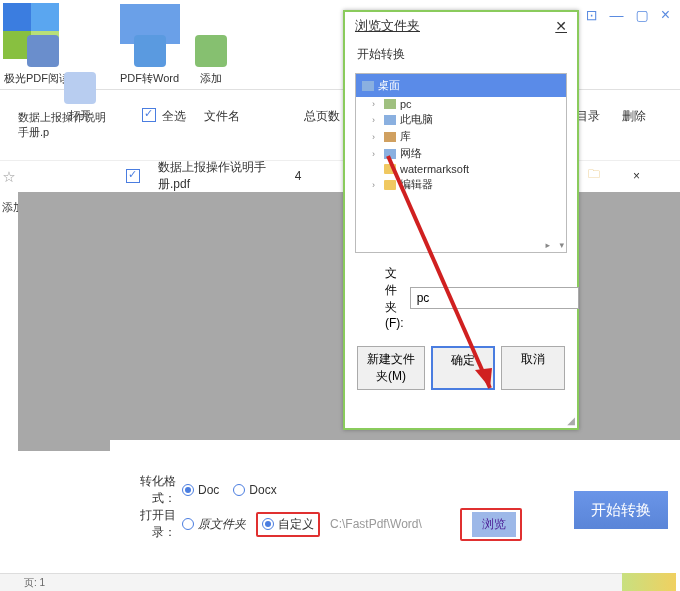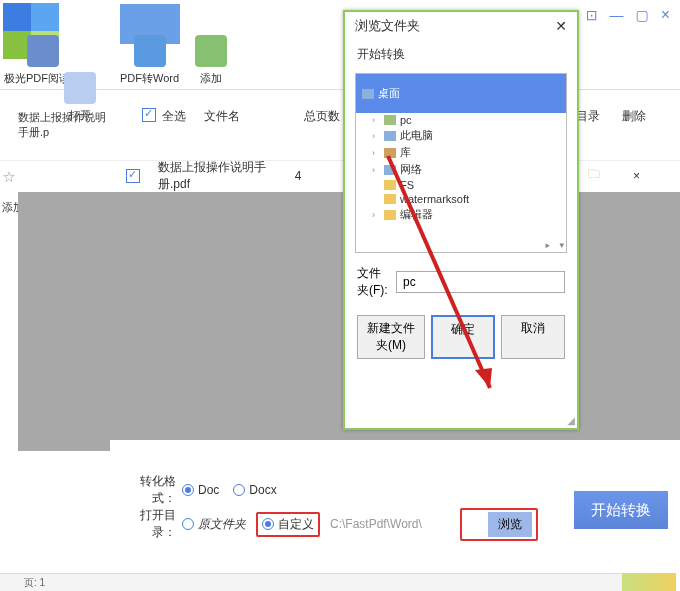--- a/index.html
+++ b/index.html
@@ -53,40 +53,40 @@
 .greybg { position: absolute; top: 192px; left: 18px; right: 0; bottom: 140px; background: #a8a8a8; }
 .whitebtn-area { position: absolute; left:110px; right:0; top:440px; bottom:18px; background:#fff; }
 
 
 .bottom { position: absolute; bottom: 18px; left: 120px; right: 6px; height: 100px; background: #fff; font-size: 12px; color: #333; }
 .bottom .row { display: flex; align-items: center; height: 34px; }
 .bottom .lbl { width: 56px; text-align: right; margin-right: 6px; color: #333; }
 .radio { width:12px; height:12px; border:1.5px solid #4a7de0; border-radius:50%; display:inline-block; margin-right:4px; position:relative; flex-shrink:0;}
 .radio.on::after { content:""; position:absolute; top:2px; left:2px; width:6px; height:6px; background:#4a7de0; border-radius:50%;}
 .pathbox { margin-left:10px; color:#999; width: 130px; }
-.browse-btn { margin-left: 22px; padding: 4px 10px; background: #9db8e8; color: #000000; font-size: 12px; }
+.browse-btn { margin-left: 6px; padding: 4px 10px; background: #9db8e8; color: #4c1d95; font-size: 12px; }
 .start-btn { position:absolute; right:6px; top:18px; width:94px; height:38px; background:linear-gradient(#6a95e8,#5a85d8); color:#fff; display:flex; align-items:center; justify-content:center; font-size:15px; }
 
 .redbox { border: 2px solid #e03030; padding: 2px 4px; border-radius:2px; display:inline-flex; align-items:center; }
 
 
 .dialog { position: absolute; top: 10px; left: 343px; width: 236px; height: 420px; background: #fff; border: 2px solid #8acb5c; box-shadow: 0 0 4px rgba(0,0,0,0.3); z-index: 50; font-size: 12px; }
-.dlg-titlebar { height: 28px; display:flex; align-items:center; justify-content:space-between; padding: 0 10px; font-size: 13px; color:#333; }
+.dlg-titlebar { height: 28px; display:flex; align-items:center; justify-content:space-between; padding: 0 10px; font-size: 13px; color:#333;text-decoration:underline; }
 .dlg-close { font-size: 14px; color:#333; }
 .dlg-sub { padding: 6px 12px 4px; font-size: 12px; color: #333; }
 .dlg-tree-wrap { margin: 6px 10px; border: 1px solid #bbb; height: 180px; overflow: hidden; position:relative; }
-.tree-root { background:#5a8be8; color:#fff; font-size:11px; padding: 12px 6px; display:flex; align-items:center; gap:4px;}
+.tree-root { background:#5a8be8; color:#fff; font-size:11px; padding: 4px 6px; display:flex; align-items:center; gap:4px;}
 .tree-item { font-size: 11px; color:#333; padding: 1px 0 1px 16px; display:flex; align-items:center; gap:4px;}
 .tree-item .tog { color:#888; font-size:9px; width:8px; }
 .ticon-folder { width:12px; height:10px; background:#f0c860; display:inline-block; border-radius:1px; flex-shrink:0;}
 .ticon-comp { width:12px; height:10px; background:#8ab0e0; display:inline-block;}
 .scroll-dn { position:absolute; bottom:2px; right:2px; font-size:9px; color:#888; }
 .scroll-rt { position:absolute; bottom:2px; right:16px; font-size:9px; color:#888; }
 
-.dlg-folder-row { display:flex; align-items:center; padding: 6px 12px; gap:6px; margin-top: 4px;}
+.dlg-folder-row { display:flex; align-items:center; padding: 6px 12px; gap:6px; margin-top: 4px; margin-left: 28px;}
 .dlg-folder-row input { flex:1; border:1px solid #aaa; height:22px; padding: 0 6px; font-size:12px;}
 
 .dlg-btnrow { display:flex; justify-content:space-between; gap:6px; padding: 10px 12px 8px; }
 .dlg-btn { border:1px solid #aaa; background:#f0f0f0; padding: 4px 8px; font-size:12px; min-width:64px; text-align:center;}
 .dlg-btn.primary { border: 2px solid #4a7de0; }
 .resize-grip { position:absolute; bottom:2px; right:2px; font-size:10px; color:#aaa; }
 
 
 .arrow-svg { position:absolute; top: 148px; left: 380px; width: 140px; height: 260px; z-index: 60; pointer-events:none; }
 
@@ -195,25 +195,20 @@
         <span>库</span>
       </div>
     <div class="tree-item">
         <span class="tog">›</span>
         <span class="ticon-comp"></span>
         <span>网络</span>
       </div>
     <div class="tree-item">
         <span class="tog"></span>
         <span class="ticon-folder"></span>
-        <span>FS</span>
-      </div>
-    <div class="tree-item">
-        <span class="tog"></span>
-        <span class="ticon-folder"></span>
         <span>watermarksoft</span>
       </div>
     <div class="tree-item">
         <span class="tog">›</span>
         <span class="ticon-folder"></span>
         <span>编辑器</span>
       </div>
     <span class="scroll-dn">▾</span>
     <span class="scroll-rt">▸</span>
   </div>

